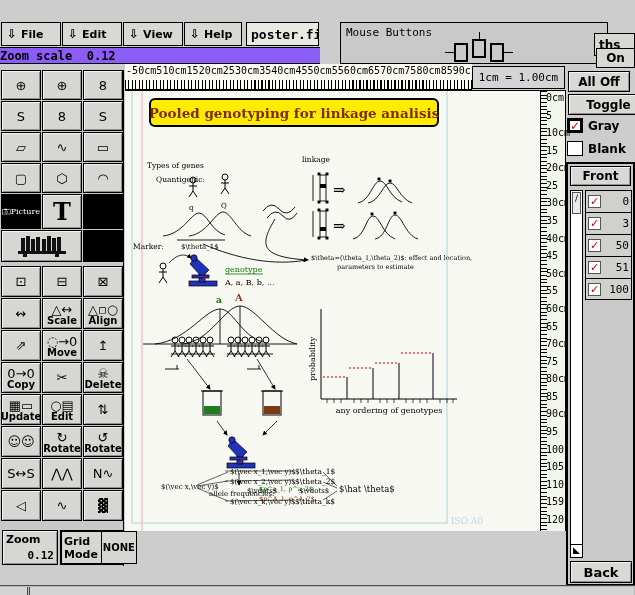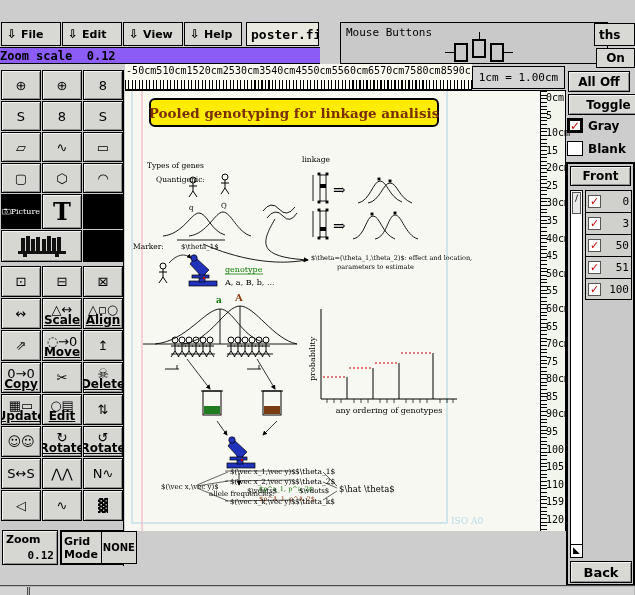--- a/index.html
+++ b/index.html
@@ -23,42 +23,42 @@
               font-weight:bold; font-size:13px; font-family:"DejaVu Sans Mono", monospace; display:flex; align-items:center; padding-left:4px; overflow:hidden; white-space:nowrap; }
 
   
   #mousepanel { position:absolute; left:320px; top:22px; width:268px; height:42px; background:#c9c9c9; border:1px solid #000;margin-left:20px; }
   #mousepanel .mp-label { position:absolute; left:5px; top:3px; font-size:11px; font-family:"DejaVu Sans Mono", monospace; }
   .mb-rect { position:absolute; width:14px; height:19px; border:2px solid #000; background:#c9c9c9; }
   .mb-line { position:absolute; height:1px; background:#000; }
   .mb-stem { position:absolute; width:1px; background:#000; }
 
   
-  #ths-box { position:absolute; left:594px; top:23px; width:41px; height:23px; background:#d8d8d4; border:1px solid #000; font-weight:bold; font-size:12px; display:flex; align-items:center; padding-left:4px; }
+  #ths-box { position:absolute; left:594px; top:33px; width:41px; height:23px; background:#d8d8d4; border:1px solid #000; font-weight:bold; font-size:12px; display:flex; align-items:center; padding-left:4px; }
   #on-btn  { position:absolute; left:596px; top:48px; width:39px; height:20px; background:#d8d8d4; border:1px solid #000; font-weight:bold; font-size:12px; display:flex; align-items:center; justify-content:center; }
 
   
   #zoombar { position:absolute; left:0; top:47px; width:320px; height:17px; background:#8b5cf6; border-top:1px solid #000; border-bottom:1px solid #000;
              font-family:"DejaVu Sans Mono", monospace; font-weight:bold; font-size:12px; display:flex; align-items:center; padding-left:0; white-space:pre; }
 
   
   #hruler { position:absolute; left:125px; top:64px; width:347px; height:26px; background:#fafaf0; border-bottom:1px solid #000; overflow:hidden; }
   #hruler .labels { display:flex; justify-content:space-between; font-family:"DejaVu Sans Mono", monospace; font-size:10px; padding:1px 1px 0 1px; }
   #hruler .ticks { position:absolute; left:0; bottom:0; width:100%; height:9px;
       background:repeating-linear-gradient(90deg,#000 0 1px,transparent 1px 3.5px); }
   #scalebox { position:absolute; left:472px; top:66px; width:93px; height:23px; background:#d4d4d4; border:1px solid #000;
               font-family:"DejaVu Sans Mono", monospace; font-size:11px; display:flex; align-items:center; justify-content:center; }
 
   
   #toolbar { position:absolute; left:0; top:70px; width:124px; height:496px; background:#c9c9c9; border-right:1px solid #000; }
   .tgrid { display:grid; grid-template-columns:repeat(3,40px); grid-gap:1px; padding-left:1px; }
   .tool { background:#d6d6d2; border:1px solid #000; box-shadow:inset 1px 1px 0 #f2f2f2, inset -1px -1px 0 #909090;
           display:flex; flex-direction:column; align-items:center; justify-content:center; overflow:hidden; }
   .tool .g { font-size:13px; line-height:13px; }
-  .tool .l { font-size:12px; font-weight:bold; line-height:9px;text-decoration:underline; }
+  .tool .l { font-size:10px; font-weight:bold; line-height:9px; }
   #draw-grid .tool { height:30px; }
   #edit-grid .tool { height:31px; }
   .blackcell { background:#000; border:1px solid #000; }
   #row5,#row6 { display:flex; gap:1px; padding-left:1px; margin-top:1px; }
   #picture-btn { width:40px; height:35px; background:#000; color:#fff; display:flex; flex-direction:row; align-items:center; justify-content:center; border:1px solid #000; }
   #picture-btn .l { font-size:8px; font-family:"DejaVu Serif", serif; }
   #text-btn { width:40px; height:35px; font-family:"DejaVu Serif", serif; font-size:24px; font-weight:bold; display:flex; align-items:center; justify-content:center; background:#d6d6d2; border:1px solid #000; box-shadow:inset 1px 1px 0 #f2f2f2, inset -1px -1px 0 #909090; }
   #library-btn { width:81px; height:32px; background:#d6d6d2; border:1px solid #000; display:flex; align-items:center; justify-content:center; box-shadow:inset 1px 1px 0 #f2f2f2, inset -1px -1px 0 #909090; }
   #edit-grid { margin-top:4px; }
 

